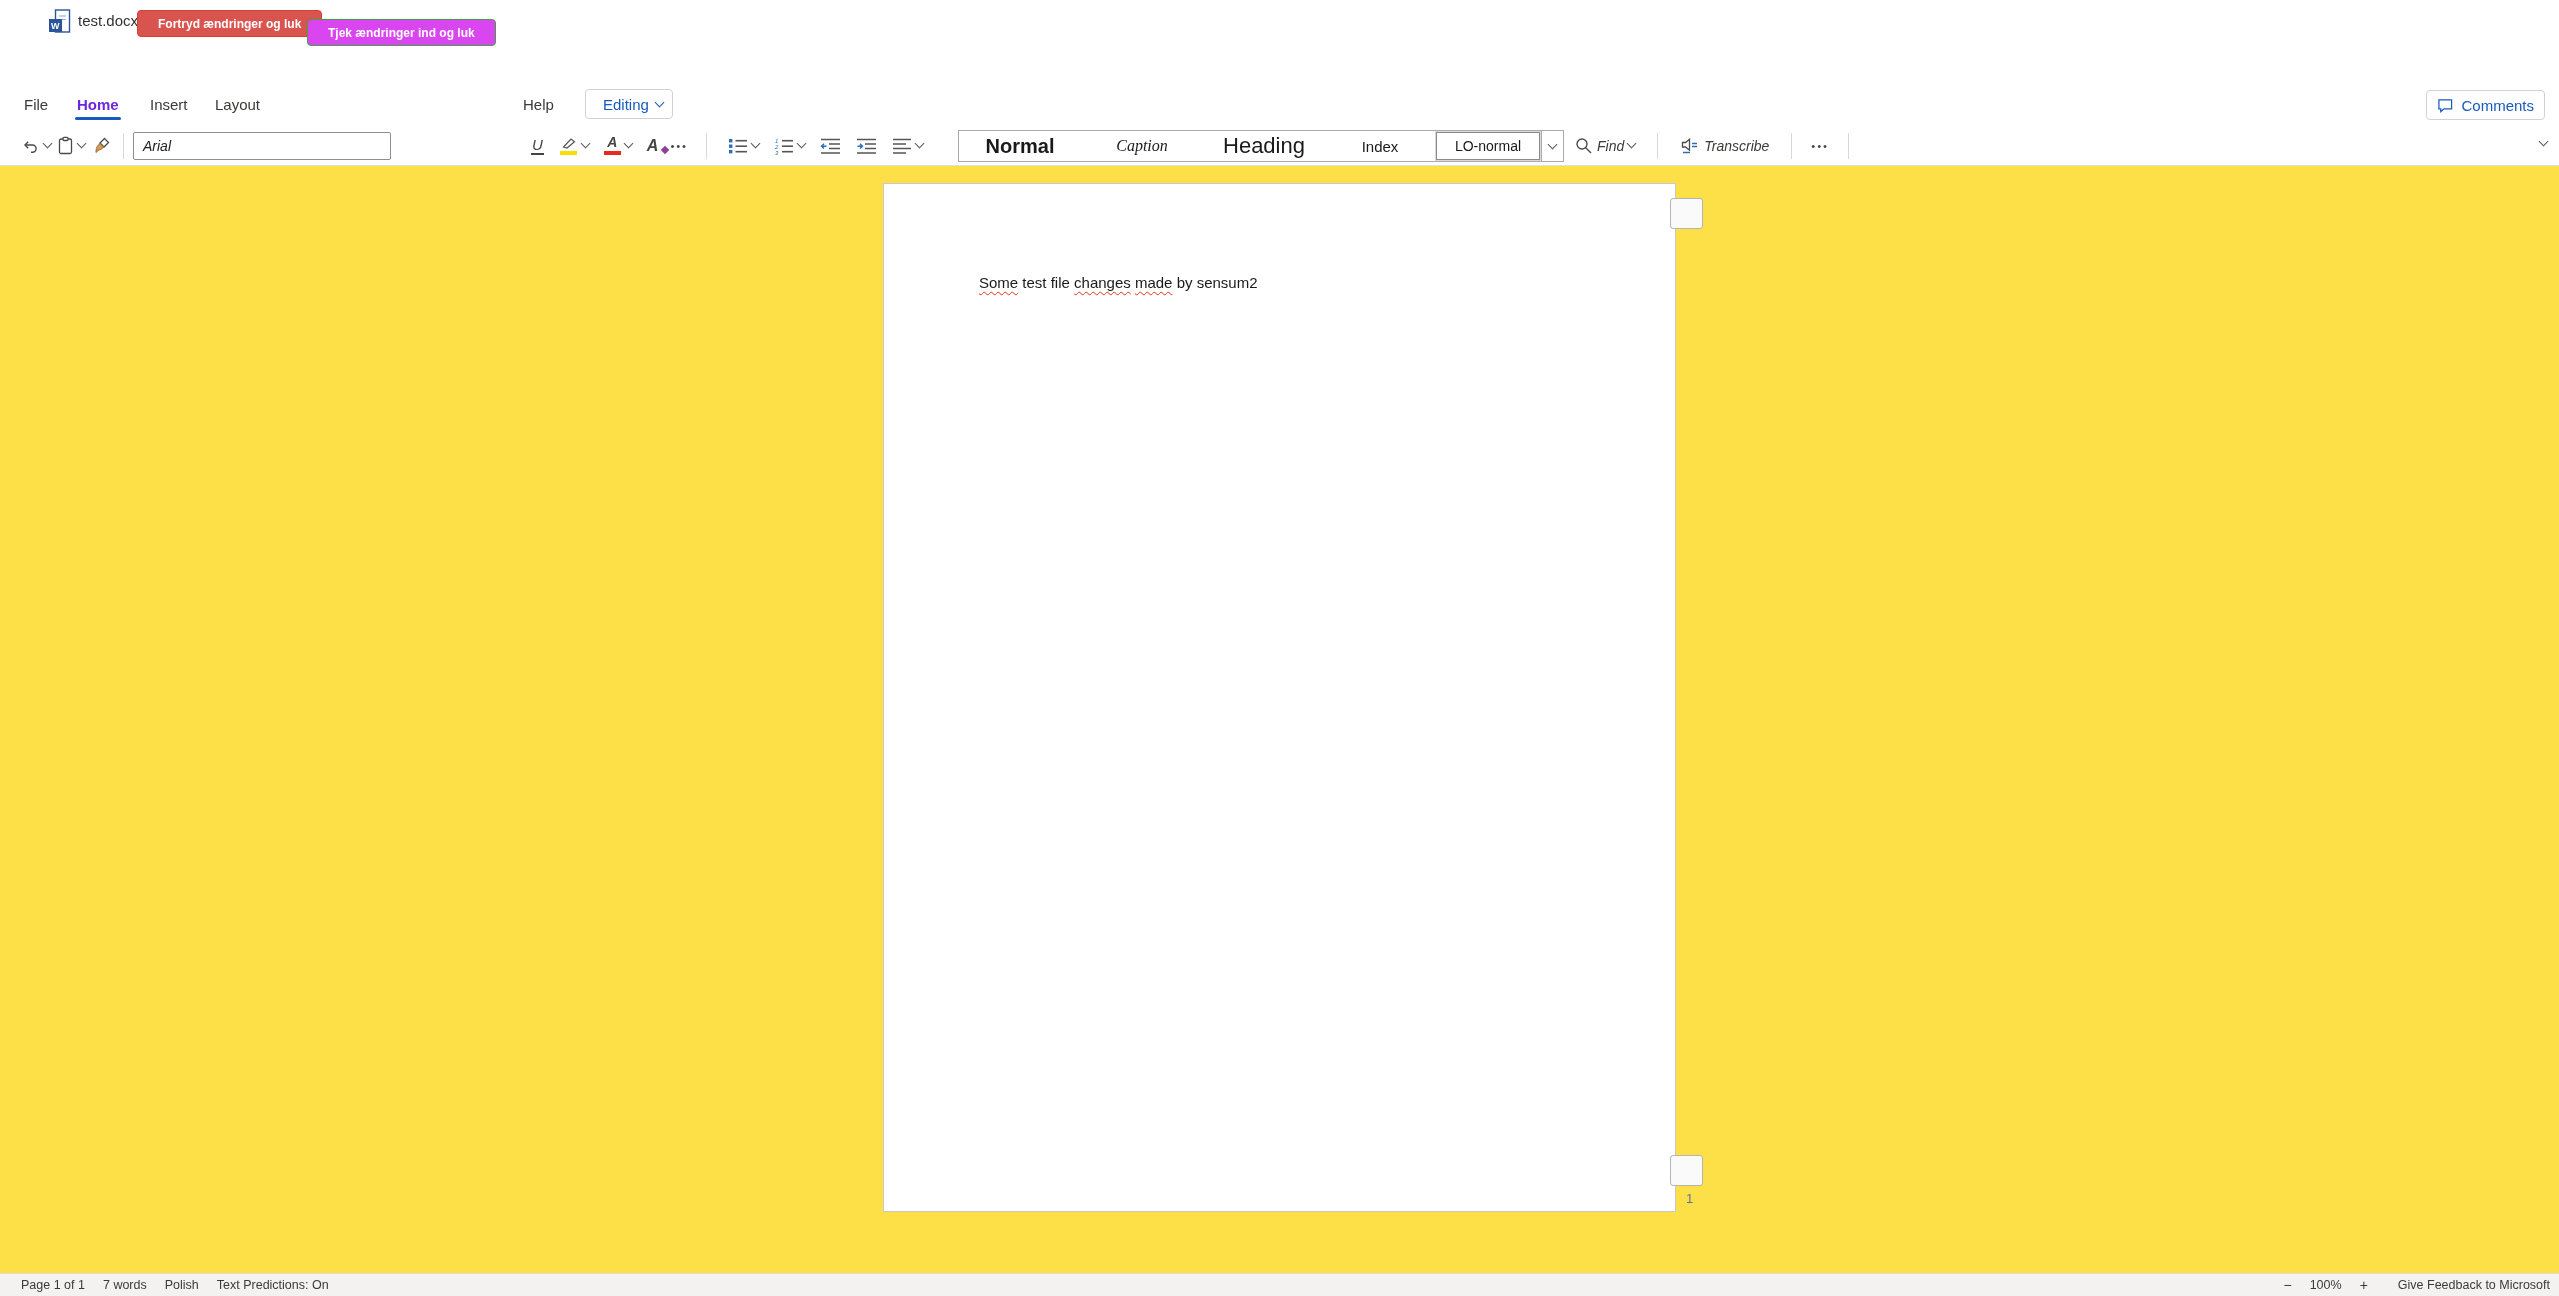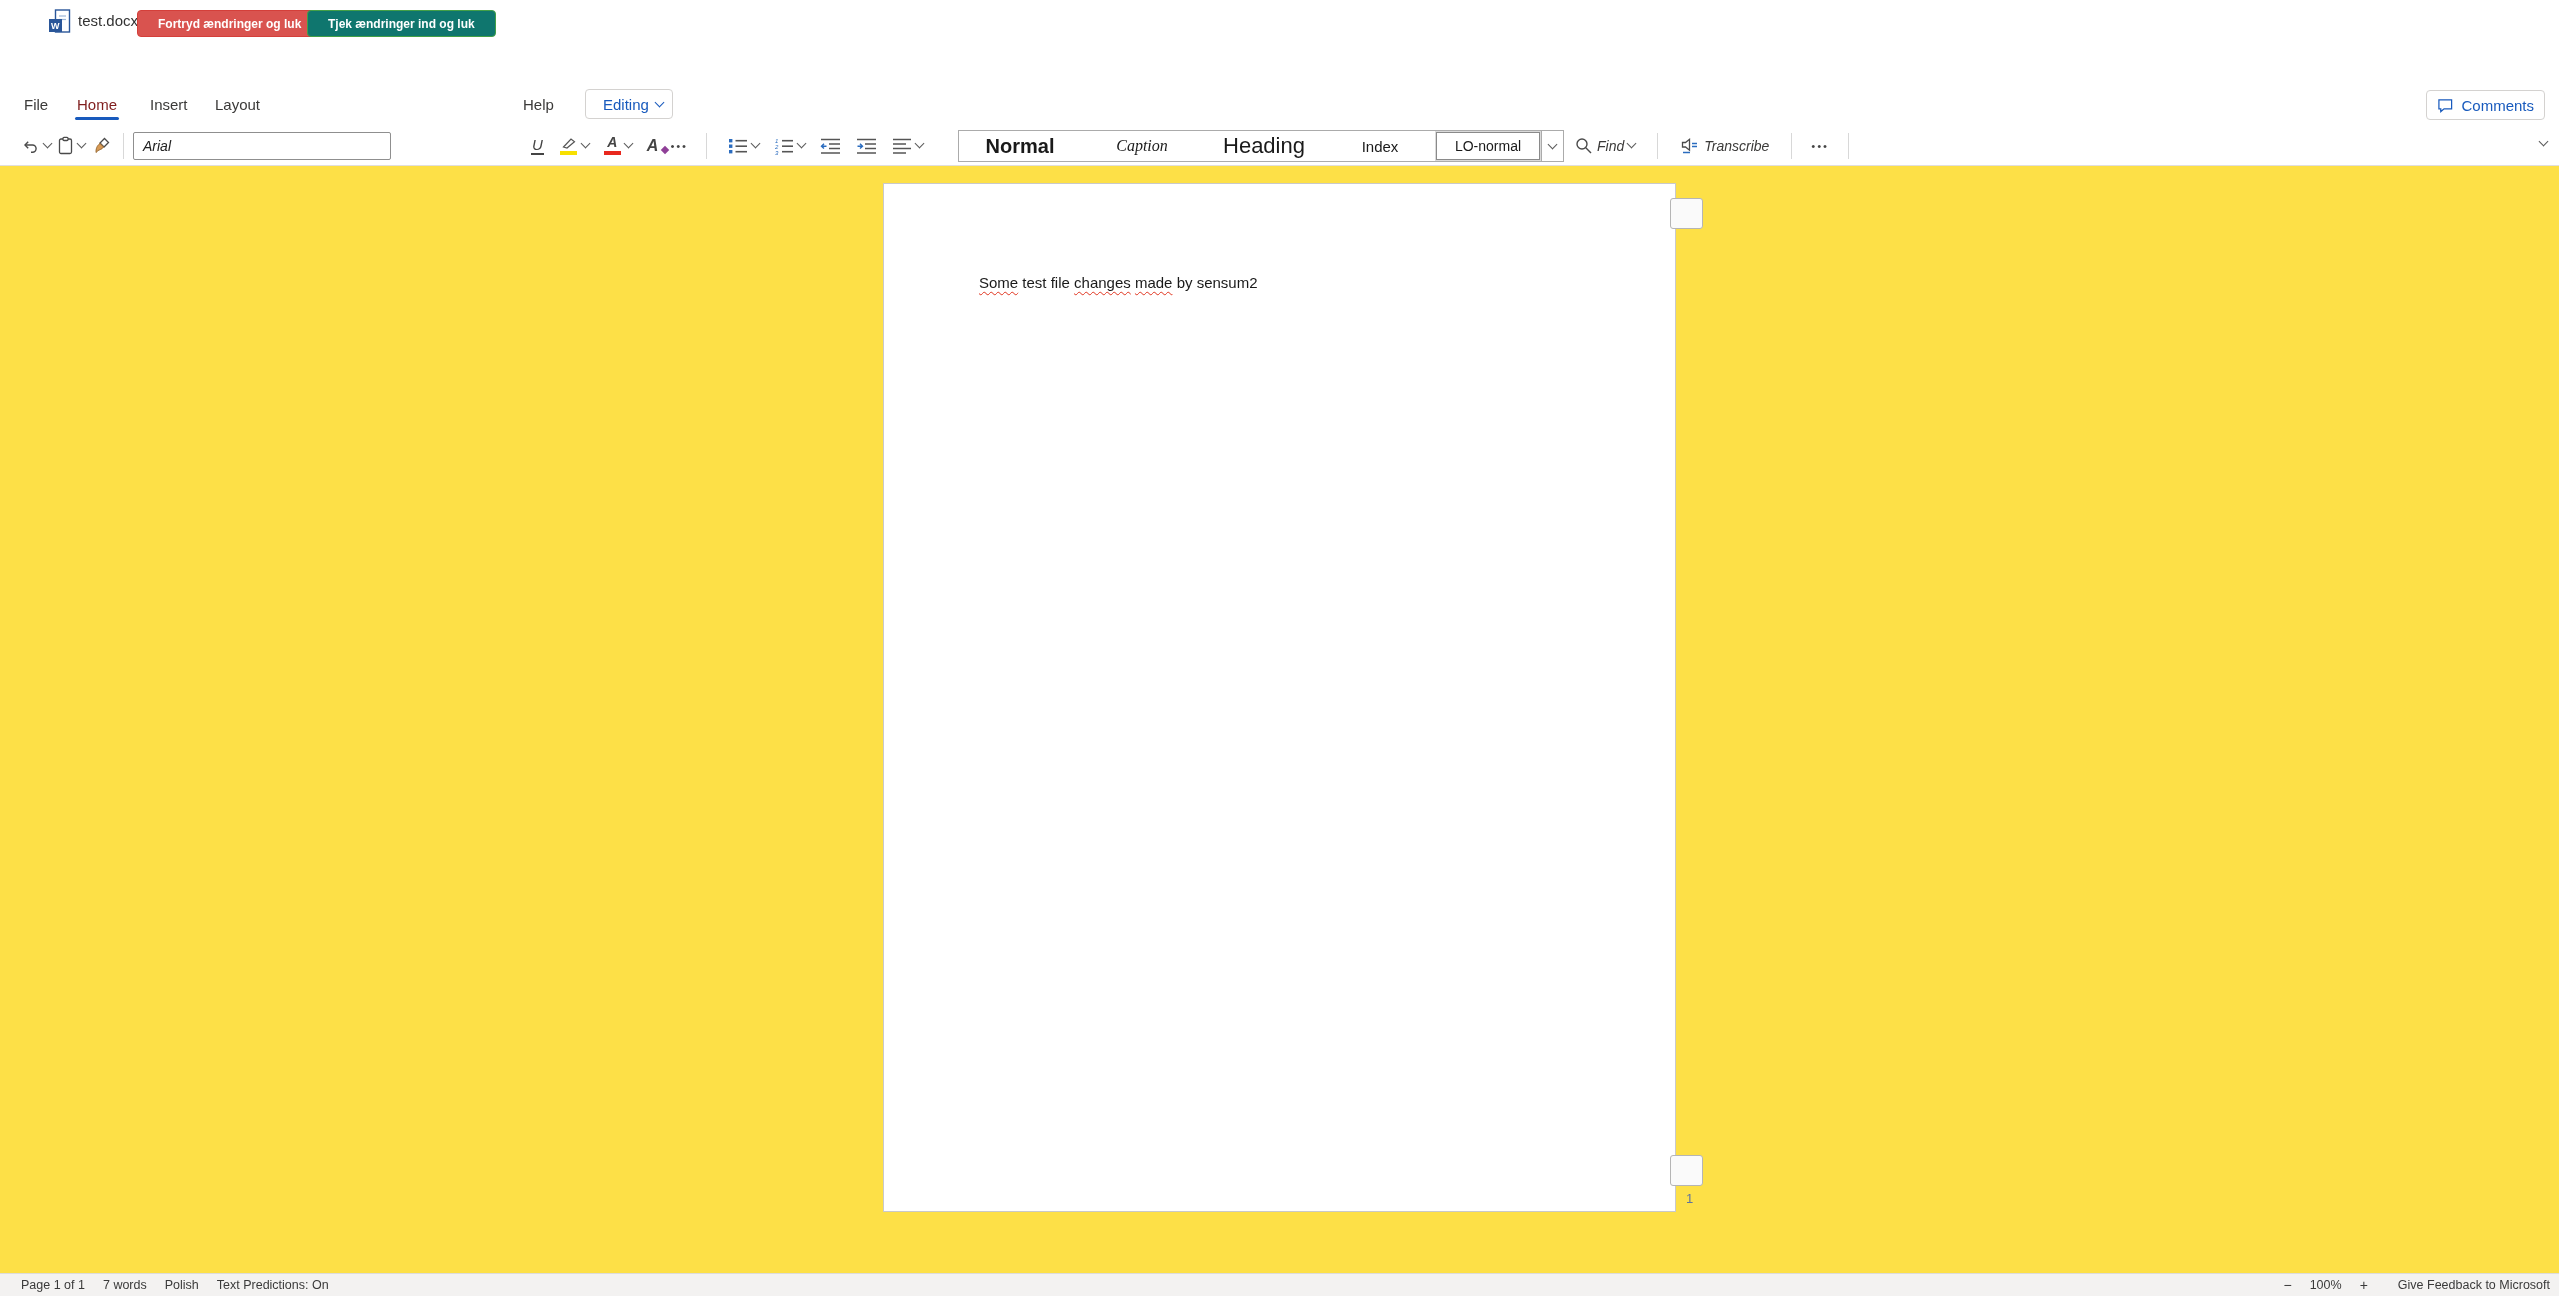--- a/index.html
+++ b/index.html
@@ -6,36 +6,36 @@
   html,body{width:2559px;height:1296px;font-family:"Liberation Sans","DejaVu Sans",sans-serif;}
   #screen{position:absolute;left:0;top:0;width:2559px;height:1296px;background:#fff;overflow:hidden;}
 
   
   .topbar{position:absolute;left:0;top:0;width:100%;height:44px;background:#fff;}
   .filename{position:absolute;left:78px;top:12px;font-size:15px;color:#333;}
   .word-file-icon{position:absolute;left:48px;top:8px;}
   .host-btn{position:absolute;top:10px;height:27px;border:none;border-radius:4px;color:#fff;
             font-size:12px;font-weight:700;padding:0 20px;font-family:inherit;cursor:pointer;}
   .btn-danger{left:137px;background:#d9534f;border:1px solid #d43f3a;}
-  .btn-success{left:307px;background:#0f766e;border:1px solid #43a047;}
+  .btn-success{left:307px;background:#d946ef;border:1px solid #43a047;margin-top:9px;}
 
   
   .appbar{position:absolute;left:0;top:44px;width:100%;height:38px;background:#1b5fc5;color:#fff;}
   .app-name{position:absolute;left:17px;top:9px;font-size:16px;font-weight:700;}
   .doc-status{position:absolute;left:77px;top:11px;font-size:13px;white-space:nowrap;}
   .searchbox{position:absolute;left:1044px;top:5px;width:446px;height:29px;background:#c6d4ec;
              border:none;border-radius:3px;display:flex;align-items:center;color:#3d5d92;}
   .searchbox svg{margin-left:12px;}
   .search-ph{margin-left:10px;font-size:14px;}
   .account{position:absolute;right:11px;top:10px;font-size:14px;}
 
   
   .menubar{position:absolute;left:0;top:82px;width:100%;height:44px;background:#fff;}
   .menu-item{position:absolute;top:0;height:44px;display:flex;align-items:center;font-size:15px;color:#3b3a39;cursor:pointer;}
-  .menu-item.selected{font-weight:400;color:#7f1d1d;}
+  .menu-item.selected{font-weight:700;color:#6d28d9;}
   .menu-item.selected::after{content:"";position:absolute;left:-2px;right:-2px;bottom:6px;height:3px;border-radius:2px;background:#185abd;}
   .pill-btn{position:absolute;top:7px;height:30px;background:#fff;border:1px solid #d4d2d0;border-radius:4px;
             display:flex;align-items:center;gap:7px;padding:0 10px;color:#185abd;font-size:15px;cursor:pointer;}
 
   
   .ribbon{position:absolute;left:0;top:126px;width:100%;height:40px;background:#fff;border-bottom:1px solid #e1dfdd;}
   .rgroup{position:absolute;top:0;height:39px;display:flex;align-items:center;font-style:italic;}
   .rbtn{display:flex;align-items:center;gap:4px;padding:0 3px;cursor:pointer;color:#4a4a4a;}
   .caret{width:7px;height:7px;border-right:1.4px solid #5a5a5a;border-bottom:1.4px solid #5a5a5a;
          transform:rotate(45deg);margin-top:-4px;flex:none;}

